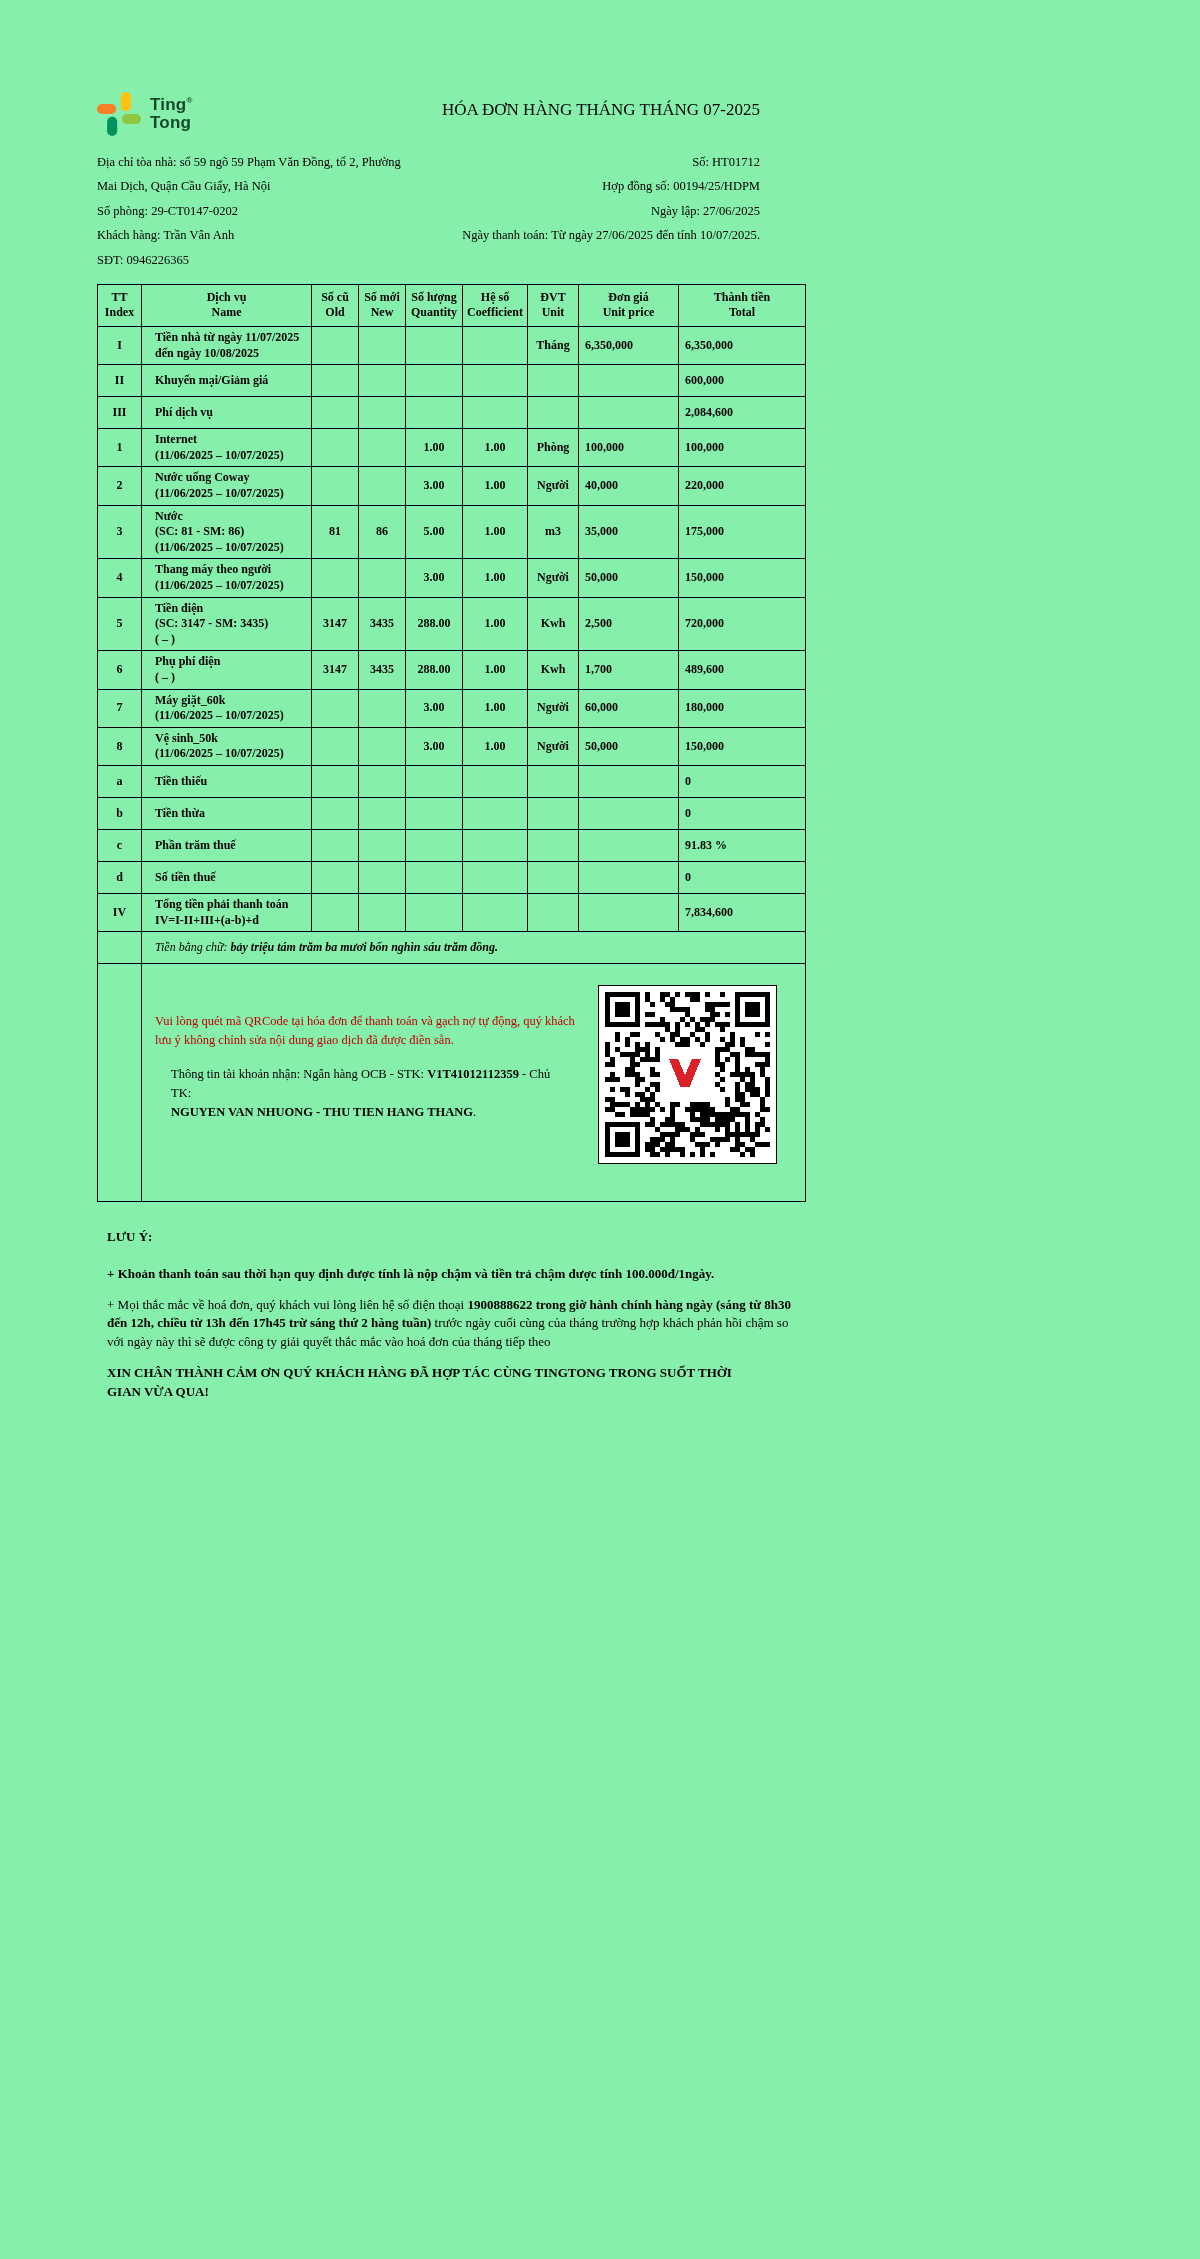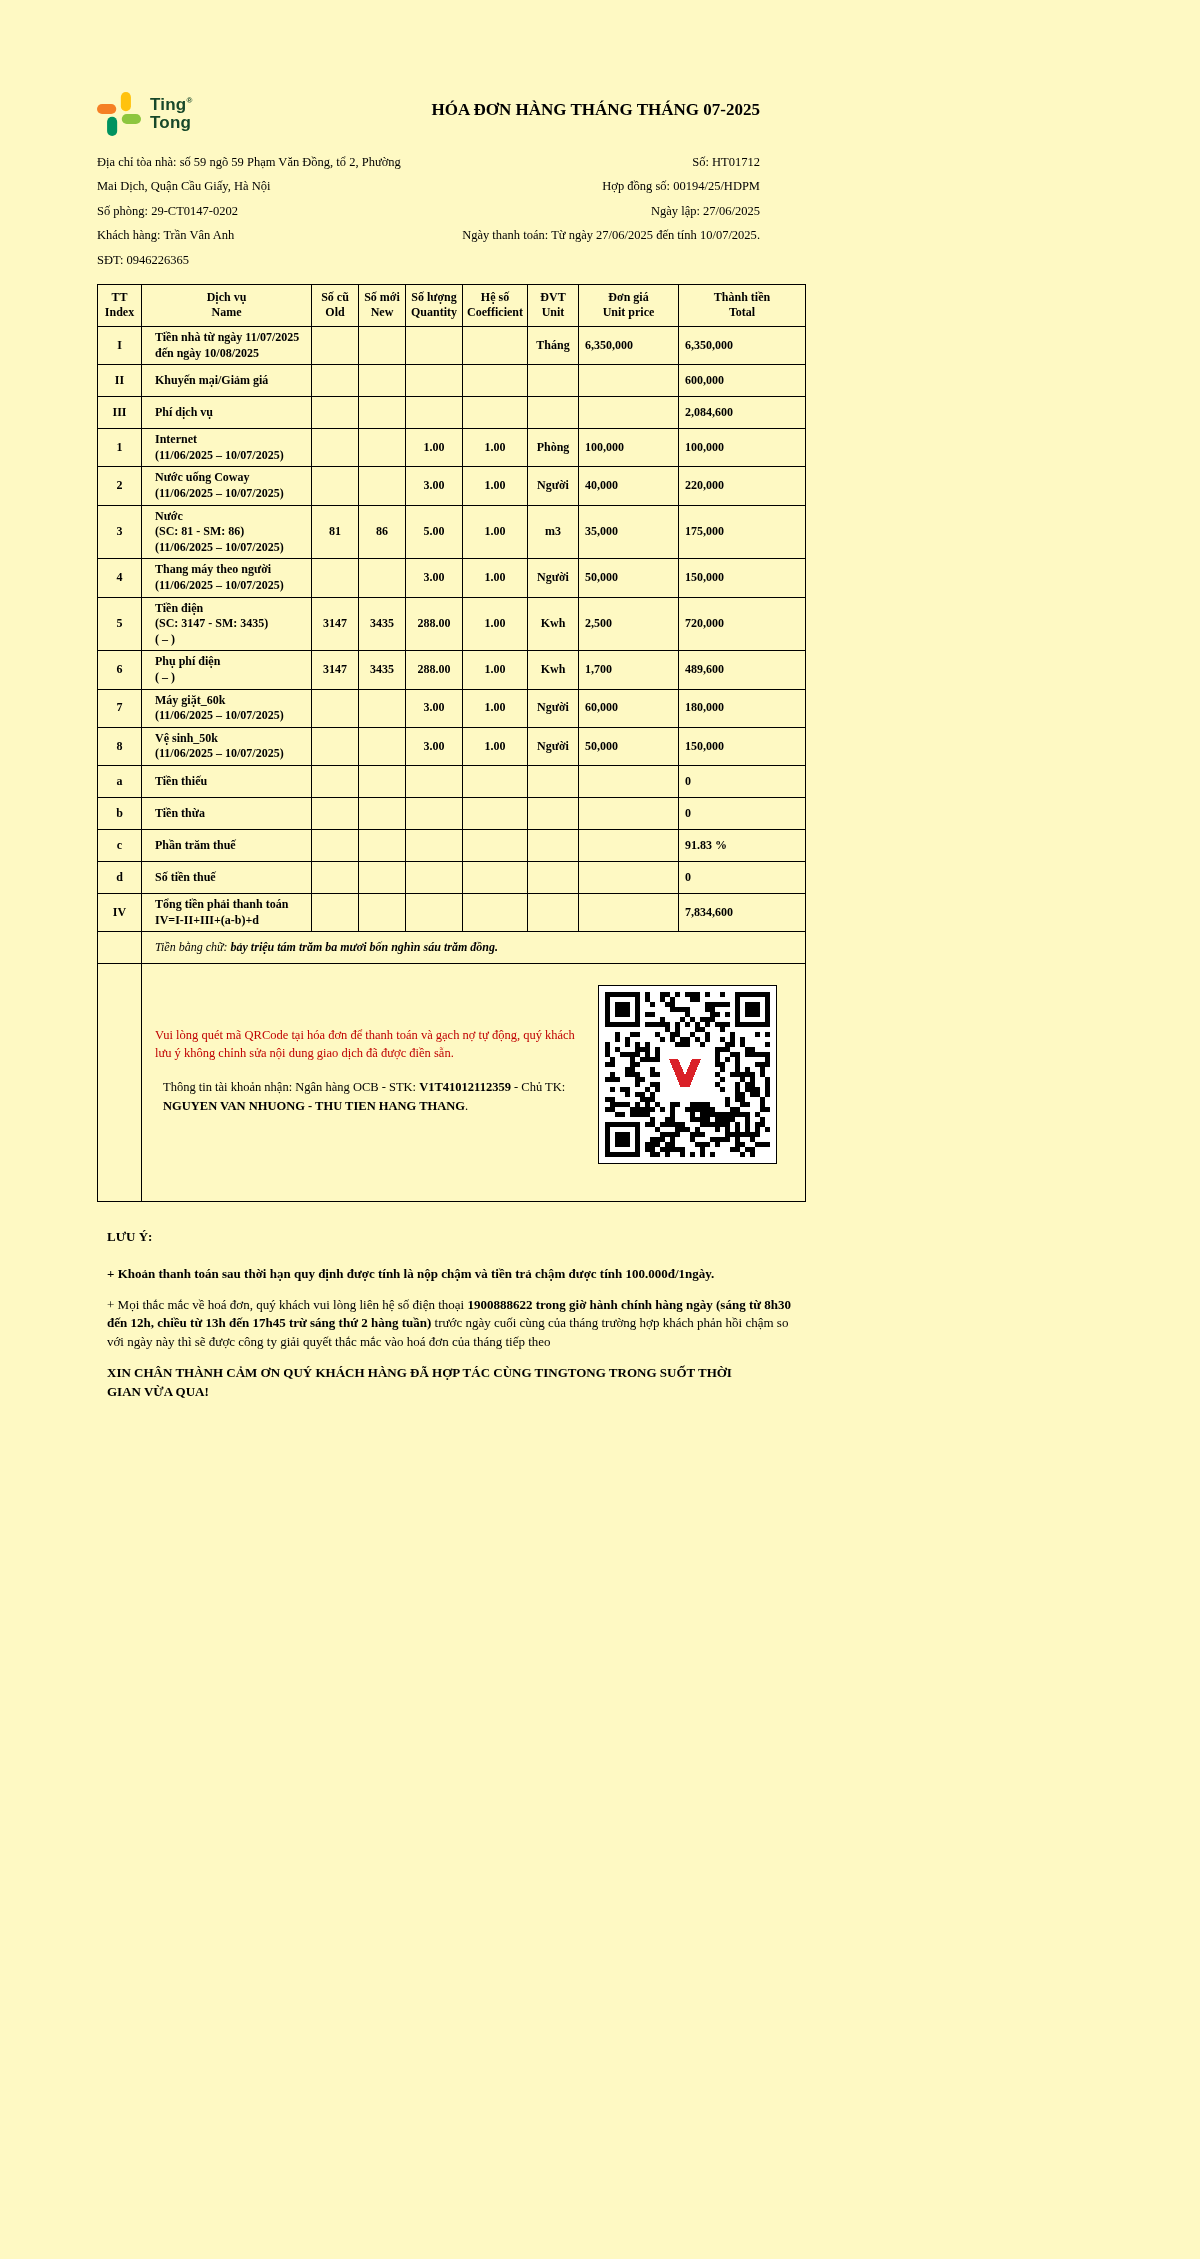--- a/index.html
+++ b/index.html
@@ -1,25 +1,25 @@
 <!DOCTYPE html>
 <html><head>
 <meta charset="utf-8">
 <style>
   html,body{margin:0;padding:0}
   body{background:#ffffff;font-family:"Liberation Serif","DejaVu Serif",serif;color:#000}
-  .page{position:relative;width:1200px;height:2259px;background:#fef9c3;overflow:hidden}
+  .page{position:relative;width:1200px;height:2259px;background:#86efac;overflow:hidden}
   .content{position:absolute;left:97px;top:92px;width:708px}
 
   
   .doc-header{display:flex;justify-content:space-between;align-items:flex-start;padding-right:45px}
   .logo{display:flex;align-items:center;gap:9px}
   .logo-text{font-family:"Liberation Sans","DejaVu Sans",sans-serif;font-weight:700;color:#17482a;font-size:17px;line-height:1.05;letter-spacing:.2px}
   .reg{font-size:8px;vertical-align:super}
-  .doc-title{width:330px;text-align:right;font-size:17px;font-weight:700;line-height:1.4;margin-top:6px}
+  .doc-title{width:330px;text-align:right;font-size:17px;font-weight:400;line-height:1.4;margin-top:6px}
 
   
   .info{display:flex;justify-content:space-between;margin-top:14px;padding-right:45px;font-size:12.5px}
   .info-left{width:312px;line-height:1.95}
   .info-right{text-align:right;line-height:1.95}
   .info b{font-weight:400}
 
   
   table.invoice{border-collapse:collapse;table-layout:fixed;width:708px;margin-top:12px;font-size:12px}
   .invoice th,.invoice td{border:1px solid #000;font-weight:700;line-height:1.3;vertical-align:middle;overflow:hidden}
@@ -29,21 +29,21 @@
   .invoice td.al-r{padding-right:7px}
   .invoice td.al-l{text-align:left;padding-left:13px}
   .invoice td.words-cell{font-weight:400;font-style:italic;padding-left:13px}
   .invoice td.words-cell b{font-weight:700}
 
   
   .invoice td.qr-cell{padding:8px 28px 24px 13px;height:205px;font-weight:400}
   .qr-row-inner{display:flex;justify-content:space-between;align-items:center;height:100%}
   .pay-text{width:432px;font-size:12.5px;line-height:1.5}
   .red-note{color:#c00000;margin:0 0 15px 0}
-  .account{margin:8px;color:#000}
+  .account{margin:16px;color:#000}
   .account b{font-weight:700}
   .qr-frame{width:179px;height:179px;border:1px solid #000;background:#fff;padding:6px;box-sizing:border-box;flex:0 0 auto}
 
   
   .notes{margin-top:26px;font-size:13px;line-height:1.42}
   .notes p{margin:0 0 13px 10px}
   .notes .title-line{margin-bottom:18px}
   .b{font-weight:700}
   .thanks{max-width:660px}
 </style>

